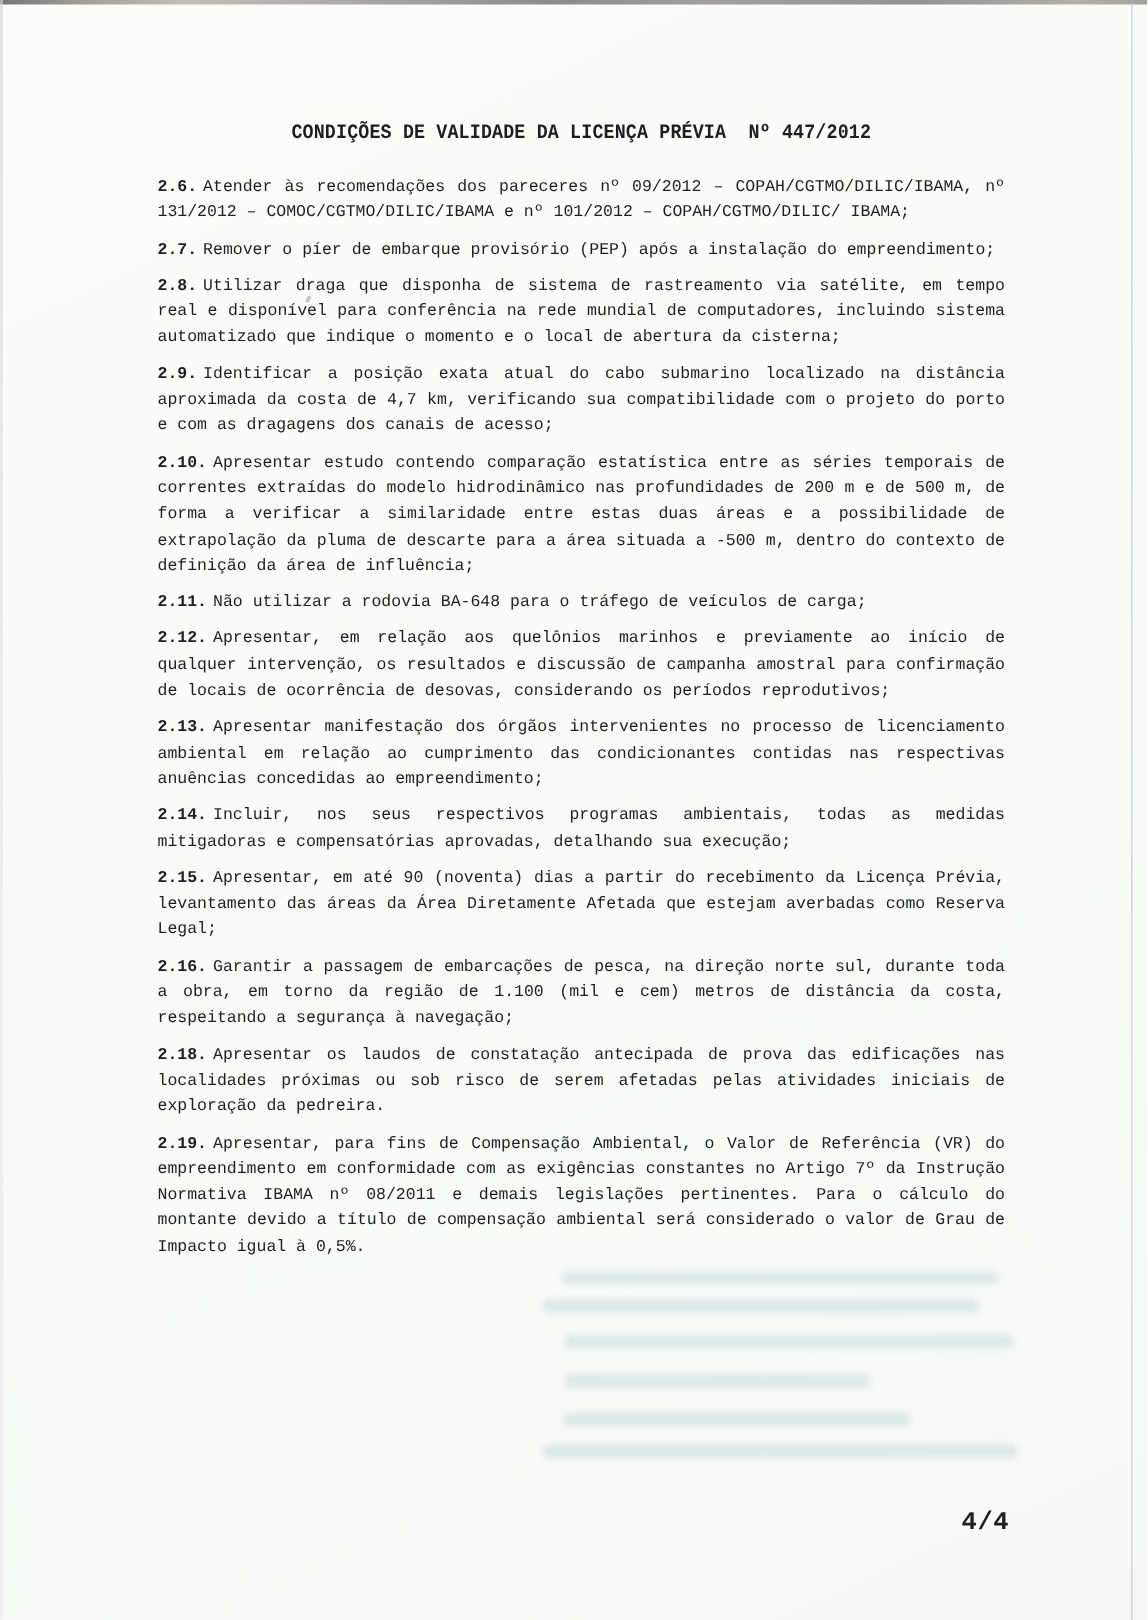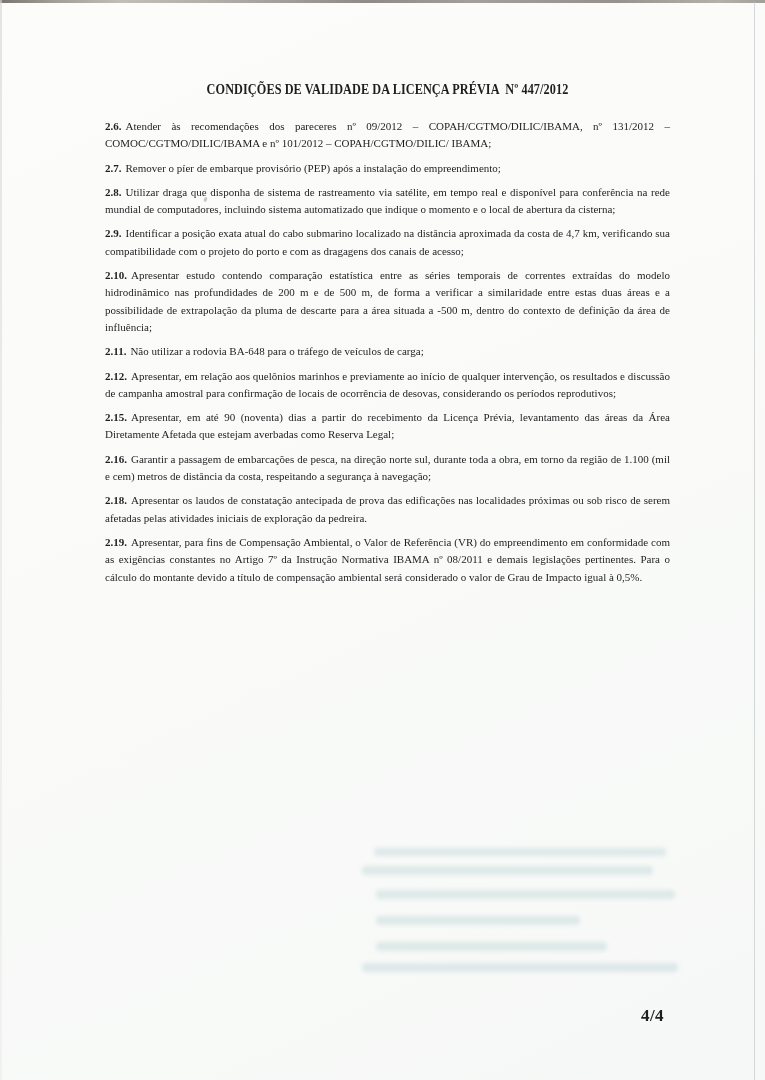--- a/index.html
+++ b/index.html
@@ -7,20 +7,21 @@
     width: 765px; height: 1080px;
     background: #ffffff;
     font-family: "Liberation Serif", serif;
   }
   .page {
     position: relative;
     width: 765px; height: 1080px;
     overflow: hidden;
     background: linear-gradient(155deg, #fcfcfb 0%, #fafbf9 45%, #f6f8f7 100%);
     color: #1e1e20;
+    font-family: Liberation Mono, monospace;
   }
   
   .scan-top {
     position: absolute; top: 0; left: 0;
     width: 765px; height: 3px;
     background: linear-gradient(90deg,
       #57544e 0%, #8a867e 7%, #b3afa7 16%, #9b9791 30%,
       #726f6a 48%, #8d8984 62%, #7b7872 80%, #a29e96 94%, #8c8880 100%);
     opacity: .8;
   }
@@ -101,21 +102,23 @@
         <p class="para"><span class="num">2.8.</span><span>Utilizar draga que disponha de sistema de rastreamento via satélite, em tempo real e disponível para conferência na rede mundial de computadores, incluindo sistema automatizado que indique o momento e o local de abertura da cisterna;</span></p>
 
         <p class="para"><span class="num">2.9.</span><span>Identificar a posição exata atual do cabo submarino localizado na distância aproximada da costa de 4,7 km, verificando sua compatibilidade com o projeto do porto e com as dragagens dos canais de acesso;</span></p>
 
         <p class="para"><span class="num">2.10.</span><span>Apresentar estudo contendo comparação estatística entre as séries temporais de correntes extraídas do modelo hidrodinâmico nas profundidades de 200 m e de 500 m, de forma a verificar a similaridade entre estas duas áreas e a possibilidade de extrapolação da pluma de descarte para a área situada a -500 m, dentro do contexto de definição da área de influência;</span></p>
 
         <p class="para"><span class="num">2.11.</span><span>Não utilizar a rodovia BA-648 para o tráfego de veículos de carga;</span></p>
 
         <p class="para"><span class="num">2.12.</span><span>Apresentar, em relação aos quelônios marinhos e previamente ao início de qualquer intervenção, os resultados e discussão de campanha amostral para confirmação de locais de ocorrência de desovas, considerando os períodos reprodutivos;</span></p>
 
+        <p class="para"><span class="num">2.13.</span><span>Apresentar manifestação dos órgãos intervenientes no processo de licenciamento ambiental em relação ao cumprimento das condicionantes contidas nas respectivas anuências concedidas ao empreendimento;</span></p>
 
+        <p class="para"><span class="num">2.14.</span><span>Incluir, nos seus respectivos programas ambientais, todas as medidas mitigadoras e compensatórias aprovadas, detalhando sua execução;</span></p>
 
         <p class="para"><span class="num">2.15.</span><span>Apresentar, em até 90 (noventa) dias a partir do recebimento da Licença Prévia, levantamento das áreas da Área Diretamente Afetada que estejam averbadas como Reserva Legal;</span></p>
 
         <p class="para"><span class="num">2.16.</span><span>Garantir a passagem de embarcações de pesca, na direção norte sul, durante toda a obra, em torno da região de 1.100 (mil e cem) metros de distância da costa, respeitando a segurança à navegação;</span></p>
 
 
         <p class="para"><span class="num">2.18.</span><span>Apresentar os laudos de constatação antecipada de prova das edificações nas localidades próximas ou sob risco de serem afetadas pelas atividades iniciais de exploração da pedreira.</span></p>
 
         <p class="para"><span class="num">2.19.</span><span>Apresentar, para fins de Compensação Ambiental, o Valor de Referência (VR) do empreendimento em conformidade com as exigências constantes no Artigo 7º da Instrução Normativa IBAMA nº 08/2011 e demais legislações pertinentes. Para o cálculo do montante devido a título de compensação ambiental será considerado o valor de Grau de Impacto igual à 0,5%.</span></p>
       </div>

